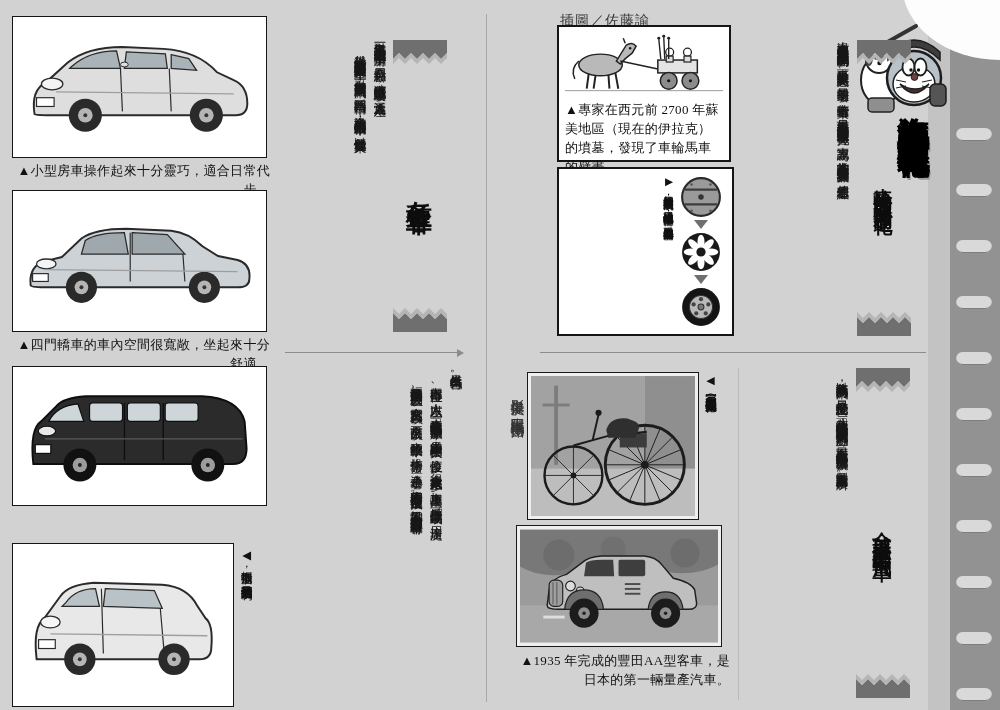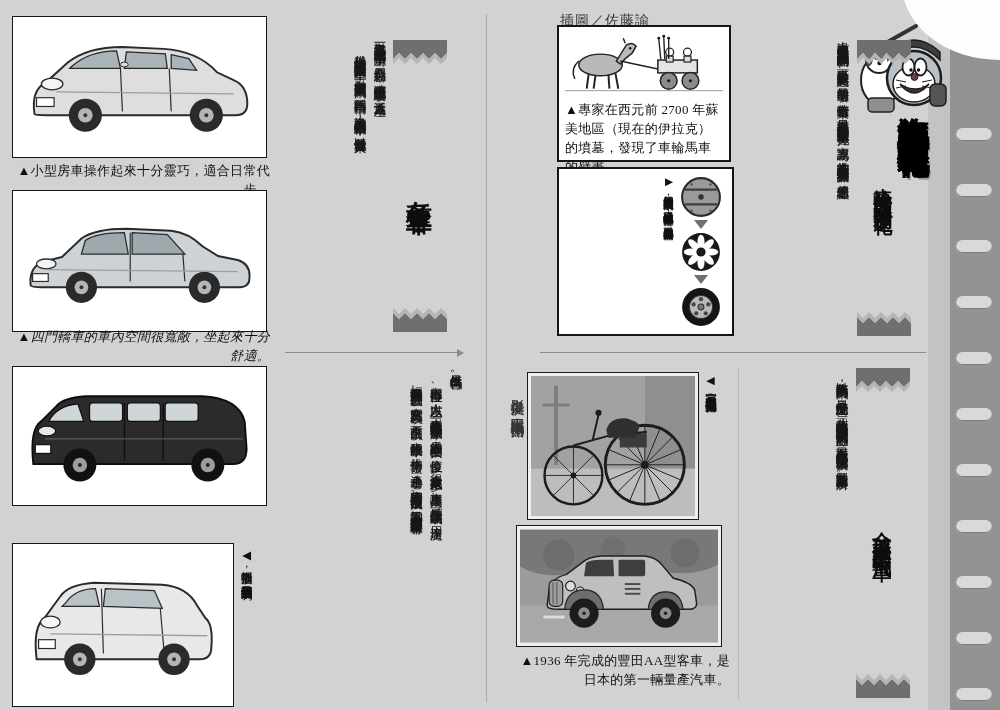--- a/index.html
+++ b/index.html
@@ -267,21 +267,21 @@
       <path d="M132,82 Q134,64 150,64 Q166,64 168,82 Z" fill="#6e6e6e" stroke="#222" stroke-width="1.2"></path>
       <circle cx="66" cy="86" r="15" fill="#1c1c1c"></circle>
         <circle cx="66" cy="86" r="6" fill="#8e8e8e"></circle>
         <circle cx="66" cy="86" r="1.8" fill="#222"></circle>
       <circle cx="150" cy="86" r="15" fill="#1c1c1c"></circle>
         <circle cx="150" cy="86" r="6" fill="#8e8e8e"></circle>
         <circle cx="150" cy="86" r="1.8" fill="#222"></circle>
       <line x1="24" y1="90" x2="46" y2="90" stroke="#dedede" stroke-width="3"></line>
     </svg>
   </div>
-  <div class="cap cap-h" style="left:514px;top:652px;width:216px;">▲1936 年完成的豐田AA型客車，是日本的第一輛量產汽車。</div>
+  <div class="cap cap-h" style="left:514px;top:652px;width:216px;">▲1935 年完成的豐田AA型客車，是日本的第一輛量產汽車。</div>
 
   <div class="hd" style="left:392px;top:40px;height:292px;">
     <svg class="zz" viewBox="0 0 54 24">
       <polygon points="0,0 54,0 54,13 48,19 42,13 36,19 30,13 24,19 18,13 12,19 6,13 0,19" fill="#6f6f6f"></polygon>
       <polygon points="54,13 48,19 42,13 36,19 30,13 24,19 18,13 12,19 6,13 0,19 0,24 6,18 12,24 18,18 24,24 30,18 36,24 42,18 48,24 54,18" fill="#b5b5b5"></polygon>
     </svg>
     <div class="hd-text vtext" style="font-size:26px;">各種客車</div>
     <svg class="zz flip" viewBox="0 0 54 24">
       <polygon points="0,0 54,0 54,13 48,19 42,13 36,19 30,13 24,19 18,13 12,19 6,13 0,19" fill="#6f6f6f"></polygon>
       <polygon points="54,13 48,19 42,13 36,19 30,13 24,19 18,13 12,19 6,13 0,19 0,24 6,18 12,24 18,18 24,24 30,18 36,24 42,18 48,24 54,18" fill="#b5b5b5"></polygon>
@@ -328,21 +328,21 @@
       <rect x="16" y="80" width="16" height="8" fill="#fff" stroke="#2a2a2a" stroke-width="1.2"></rect>
       <circle cx="66" cy="94" r="16" fill="#2a2a2a"></circle>
         <circle cx="66" cy="94" r="7" fill="#b5b5b5"></circle>
         <circle cx="66" cy="94" r="2" fill="#333"></circle>
       <circle cx="192" cy="94" r="16" fill="#2a2a2a"></circle>
         <circle cx="192" cy="94" r="7" fill="#b5b5b5"></circle>
         <circle cx="192" cy="94" r="2" fill="#333"></circle>
       <line x1="30" y1="76" x2="226" y2="78" stroke="#9e9e9e" stroke-width="1.3"></line>
     </svg>
   </div>
-  <div class="cap cap-h" style="left:14px;top:328px;width:256px;font-style:italic;">▲四門轎車的車內空間很寬敞，坐起來十分舒適。</div>
+  <div class="cap cap-h" style="left:14px;top:336px;width:256px;">▲四門轎車的車內空間很寬敞，坐起來十分舒適。</div>
 
   <div class="frame" style="left:12px;top:366px;width:255px;height:140px;">
     <svg width="244" height="126" viewBox="0 0 250 130">
       <path d="M16,96 Q12,60 24,52 L40,36 Q46,28 70,26 L190,26 Q228,28 234,52 L236,80 Q236,96 222,96 L32,96 Q16,96 16,96 Z" fill="#2b2b2b" stroke="#0e0e0e" stroke-width="2"></path>
       <path d="M32,52 Q40,36 62,34 L68,52 Z" fill="#cfd6d9" stroke="#0e0e0e" stroke-width="1.2"></path>
       <rect x="74" y="33" width="34" height="19" rx="3" fill="#cfd6d9" stroke="#0e0e0e" stroke-width="1.2"></rect>
       <rect x="113" y="33" width="34" height="19" rx="3" fill="#cfd6d9" stroke="#0e0e0e" stroke-width="1.2"></rect>
       <rect x="152" y="33" width="34" height="19" rx="3" fill="#cfd6d9" stroke="#0e0e0e" stroke-width="1.2"></rect>
       <line x1="110" y1="33" x2="110" y2="92" stroke="#0e0e0e" stroke-width="1.4"></line>
       <line x1="150" y1="33" x2="150" y2="92" stroke="#0e0e0e" stroke-width="1.4"></line>

